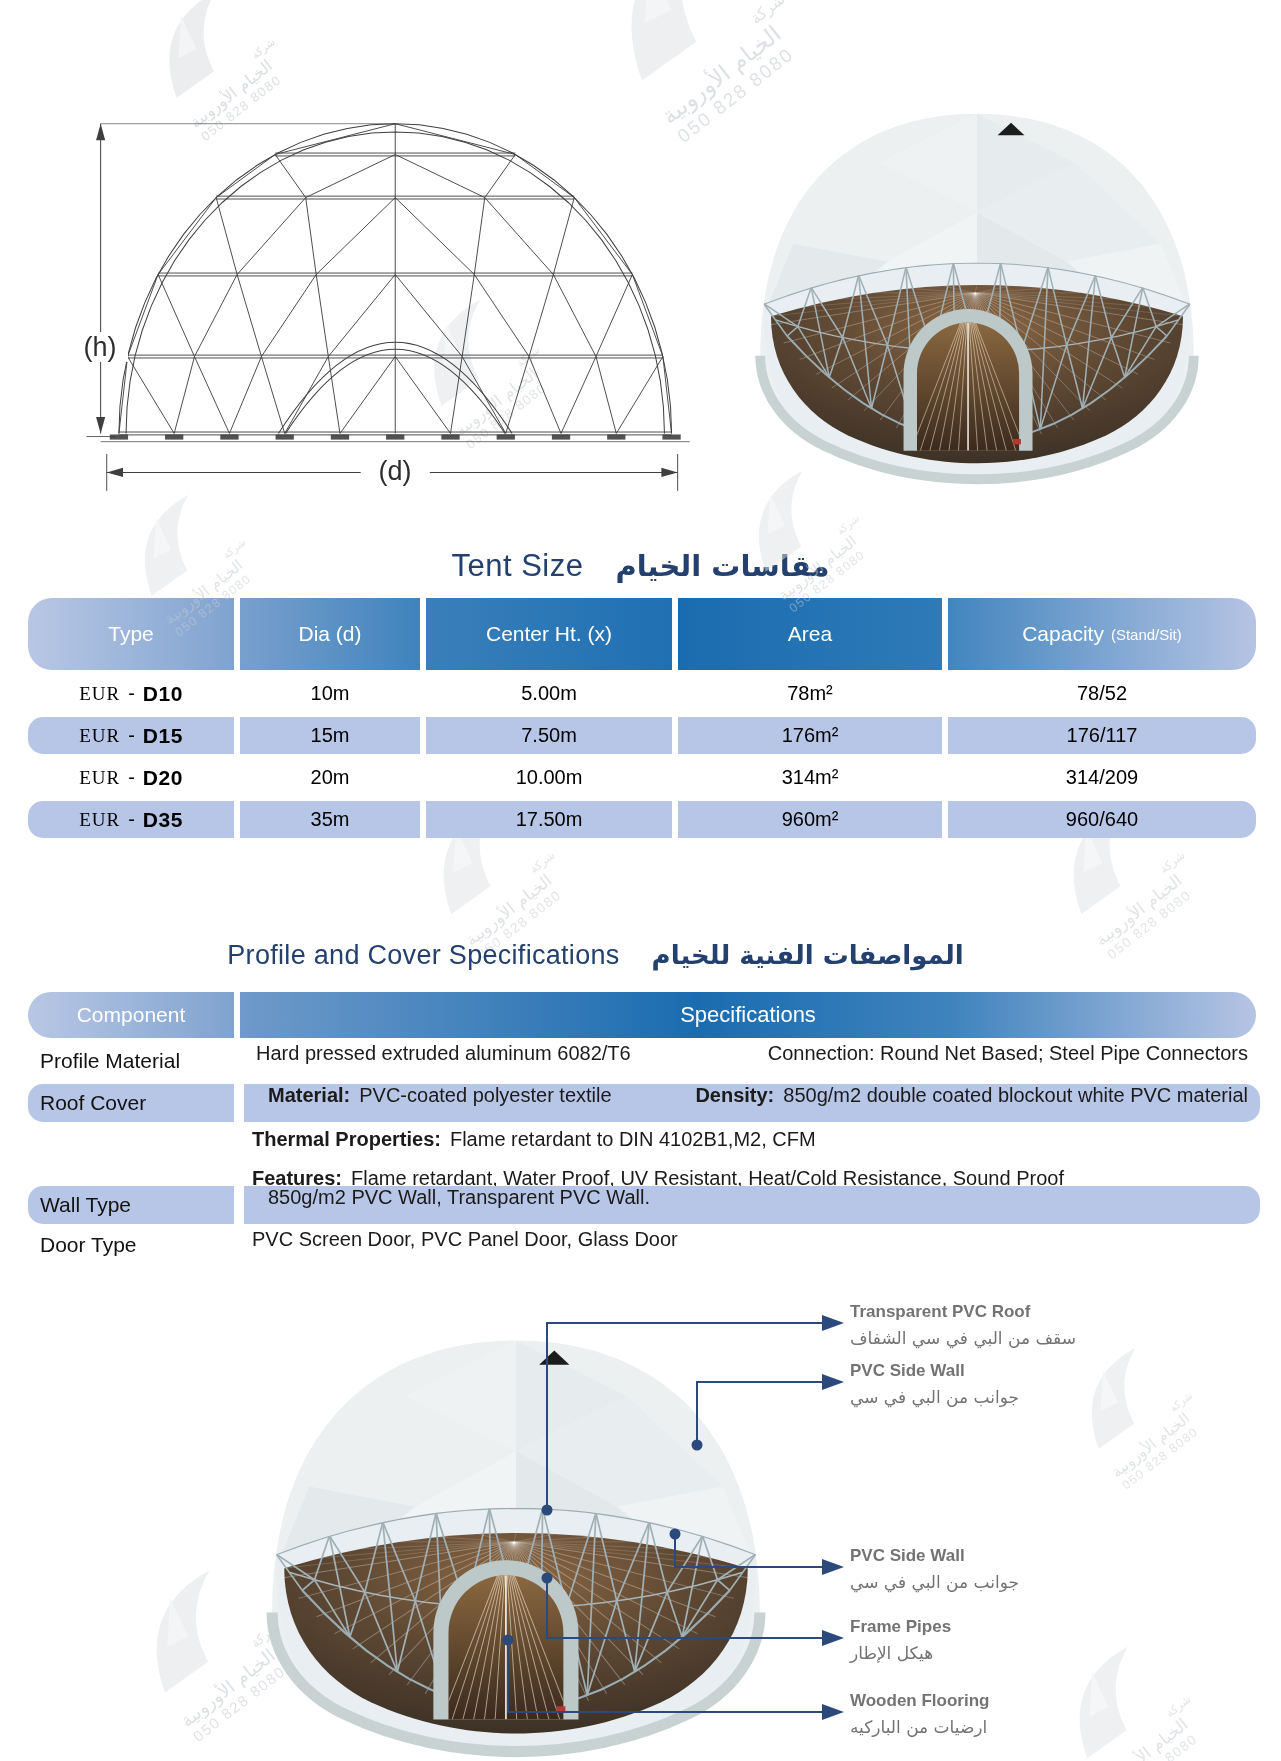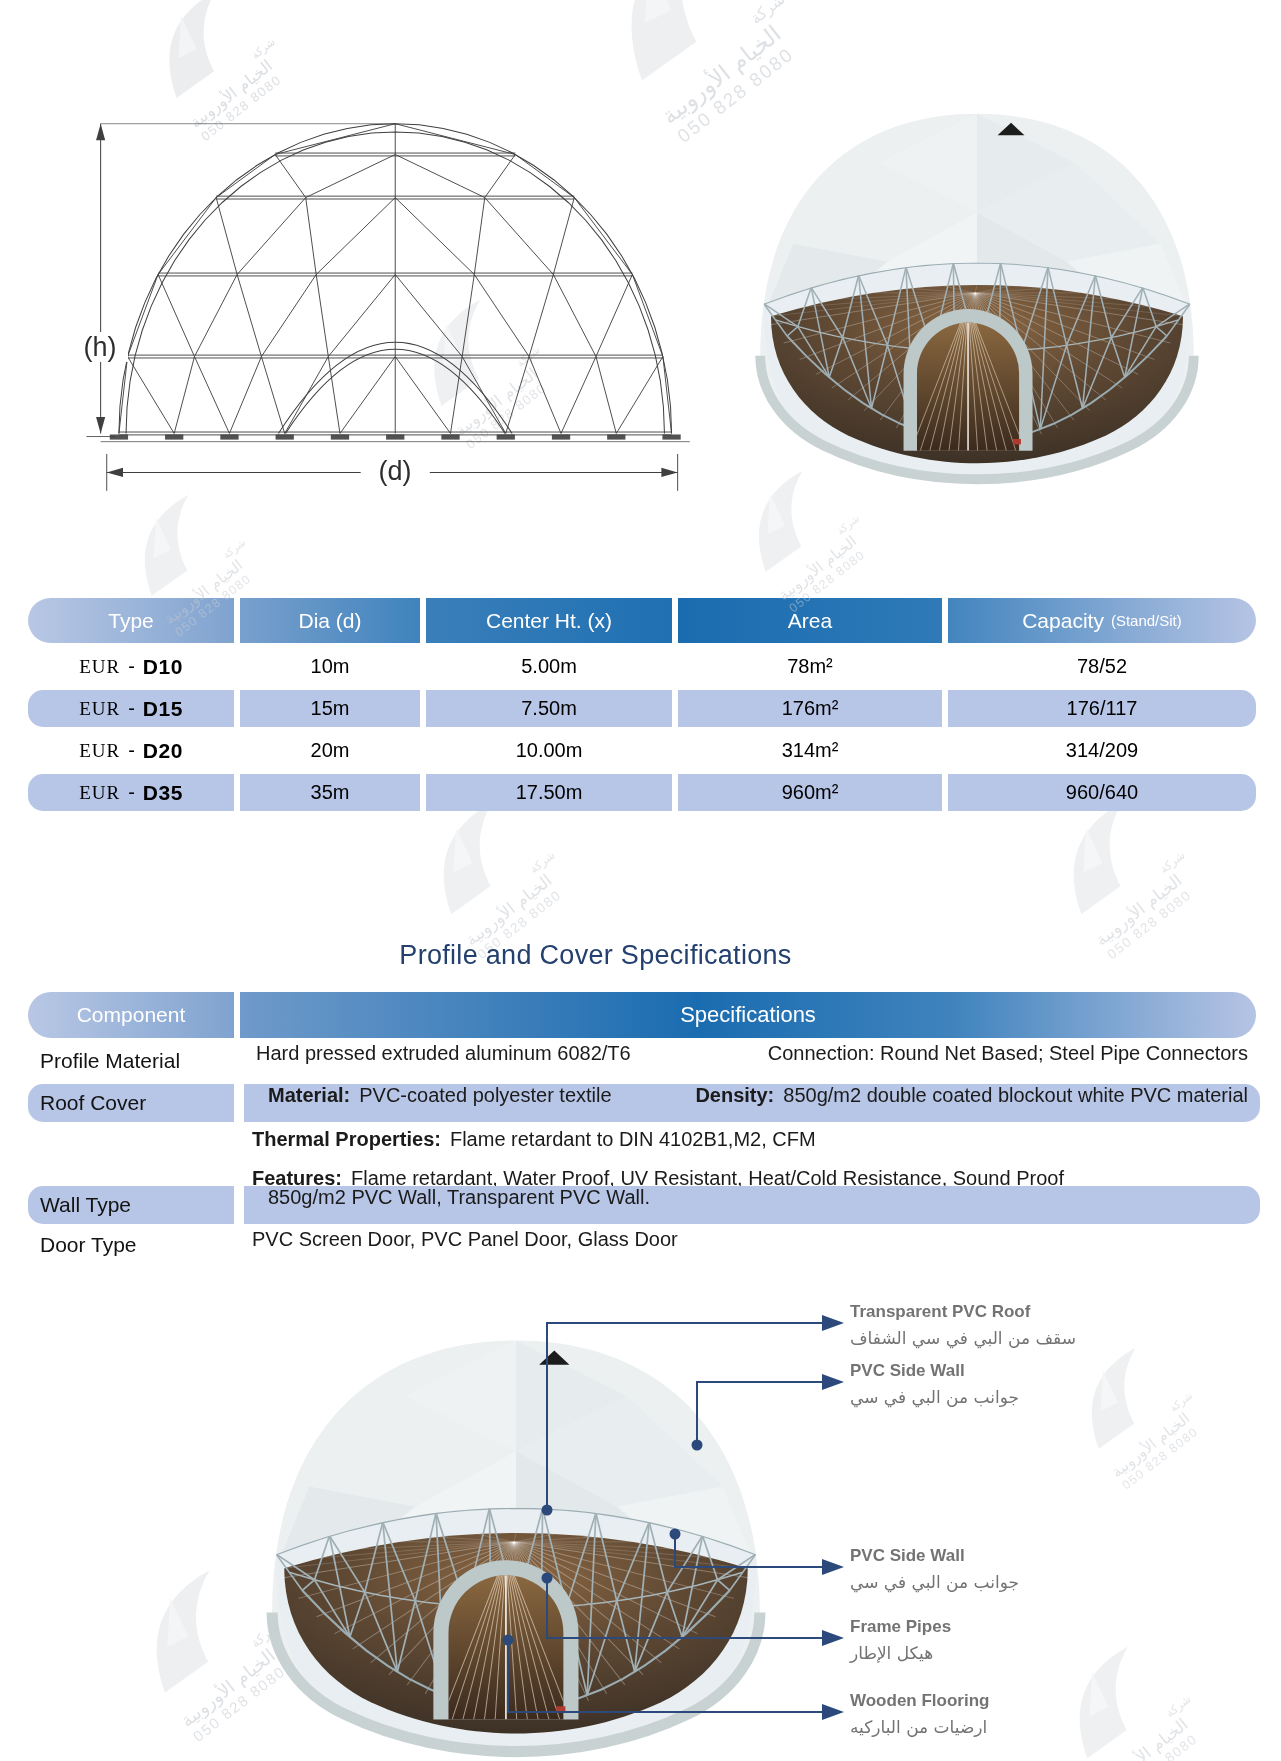--- a/index.html
+++ b/index.html
@@ -24,21 +24,21 @@
   #title1{top:548px;}
   #title2{top:940px;transform:translateX(-45px);}
   #title1 .en{font-size:31px;font-weight:500;letter-spacing:.5px;}
   #title2 .en{font-size:27px;font-weight:500;letter-spacing:.3px;}
   .sec-title .ar{font-family:"DejaVu Sans",sans-serif;font-weight:700;}
   #title1 .ar{font-size:29px;}
   #title2 .ar{font-size:26px;}
   
   .t1{position:absolute;left:28px;top:598px;width:1228px;z-index:2;}
   .grid5{display:grid;grid-template-columns:206px 180px 246px 264px 308px;column-gap:6px;}
-  .t1 .hrow{height:45px;}
+  .t1 .hrow{height:72px;}
   .hcell{color:#fff;font-size:21px;display:flex;align-items:center;justify-content:center;gap:7px;}
   .h1{background:linear-gradient(90deg,#b9c7e5,#7fa3cf);border-radius:24px 0 0 24px;}
   .h2{background:linear-gradient(90deg,#79a0cd,#3f83bd);}
   .h3{background:linear-gradient(90deg,#3a7fba,#1f70b2);}
   .h4{background:linear-gradient(90deg,#1a6cb0,#2f7ab7);}
   .h5{background:linear-gradient(90deg,#4285be,#b6c4e4);border-radius:0 24px 24px 0;}
   .hnote{font-size:15px;font-weight:400;}
   .drow{height:37px;margin-top:5px;}
   .dcell{display:flex;align-items:center;justify-content:center;font-size:20px;color:#000000;}
   .drow.shaded .dcell{background:#b7c5e6;}
@@ -307,20 +307,24 @@
   </div>
   <div class="dimlab" id="hlab">(h)</div>
   <div class="dimlab" id="dlab">(d)</div>
 
   <div class="dome-top">
     <svg viewBox="0 0 520 470">
         <use href="#domeG"></use>
       </svg>
   </div>
 
+  <div class="sec-title" id="title1">
+    <span class="en">Tent Size</span>
+    <span class="ar" dir="rtl">مقاسات الخيام</span>
+  </div>
 
   <div class="t1">
     <div class="hrow grid5">
       <div class="hcell h1">Type</div>
       <div class="hcell h2">Dia (d)</div>
       <div class="hcell h3">Center Ht. (x)</div>
       <div class="hcell h4">Area</div>
       <div class="hcell h5">
         <span>Capacity</span>
         <span class="hnote">(Stand/Sit)</span>
@@ -371,20 +375,21 @@
       </div>
       <div class="dcell">35m</div>
       <div class="dcell">17.50m</div>
       <div class="dcell">960m²</div>
       <div class="dcell">960/640</div>
     </div>
   </div>
 
   <div class="sec-title" id="title2">
     <span class="en">Profile and Cover Specifications</span>
+    <span class="ar" dir="rtl">المواصفات الفنية للخيام</span>
   </div>
 
   <div class="t2">
     <div class="hrow grid2">
       <div class="hcell hc1">Component</div>
       <div class="hcell hc2">Specifications</div>
     </div>
 
     <div class="srow grid2 h38">
       <div class="scomp">Profile Material</div>

